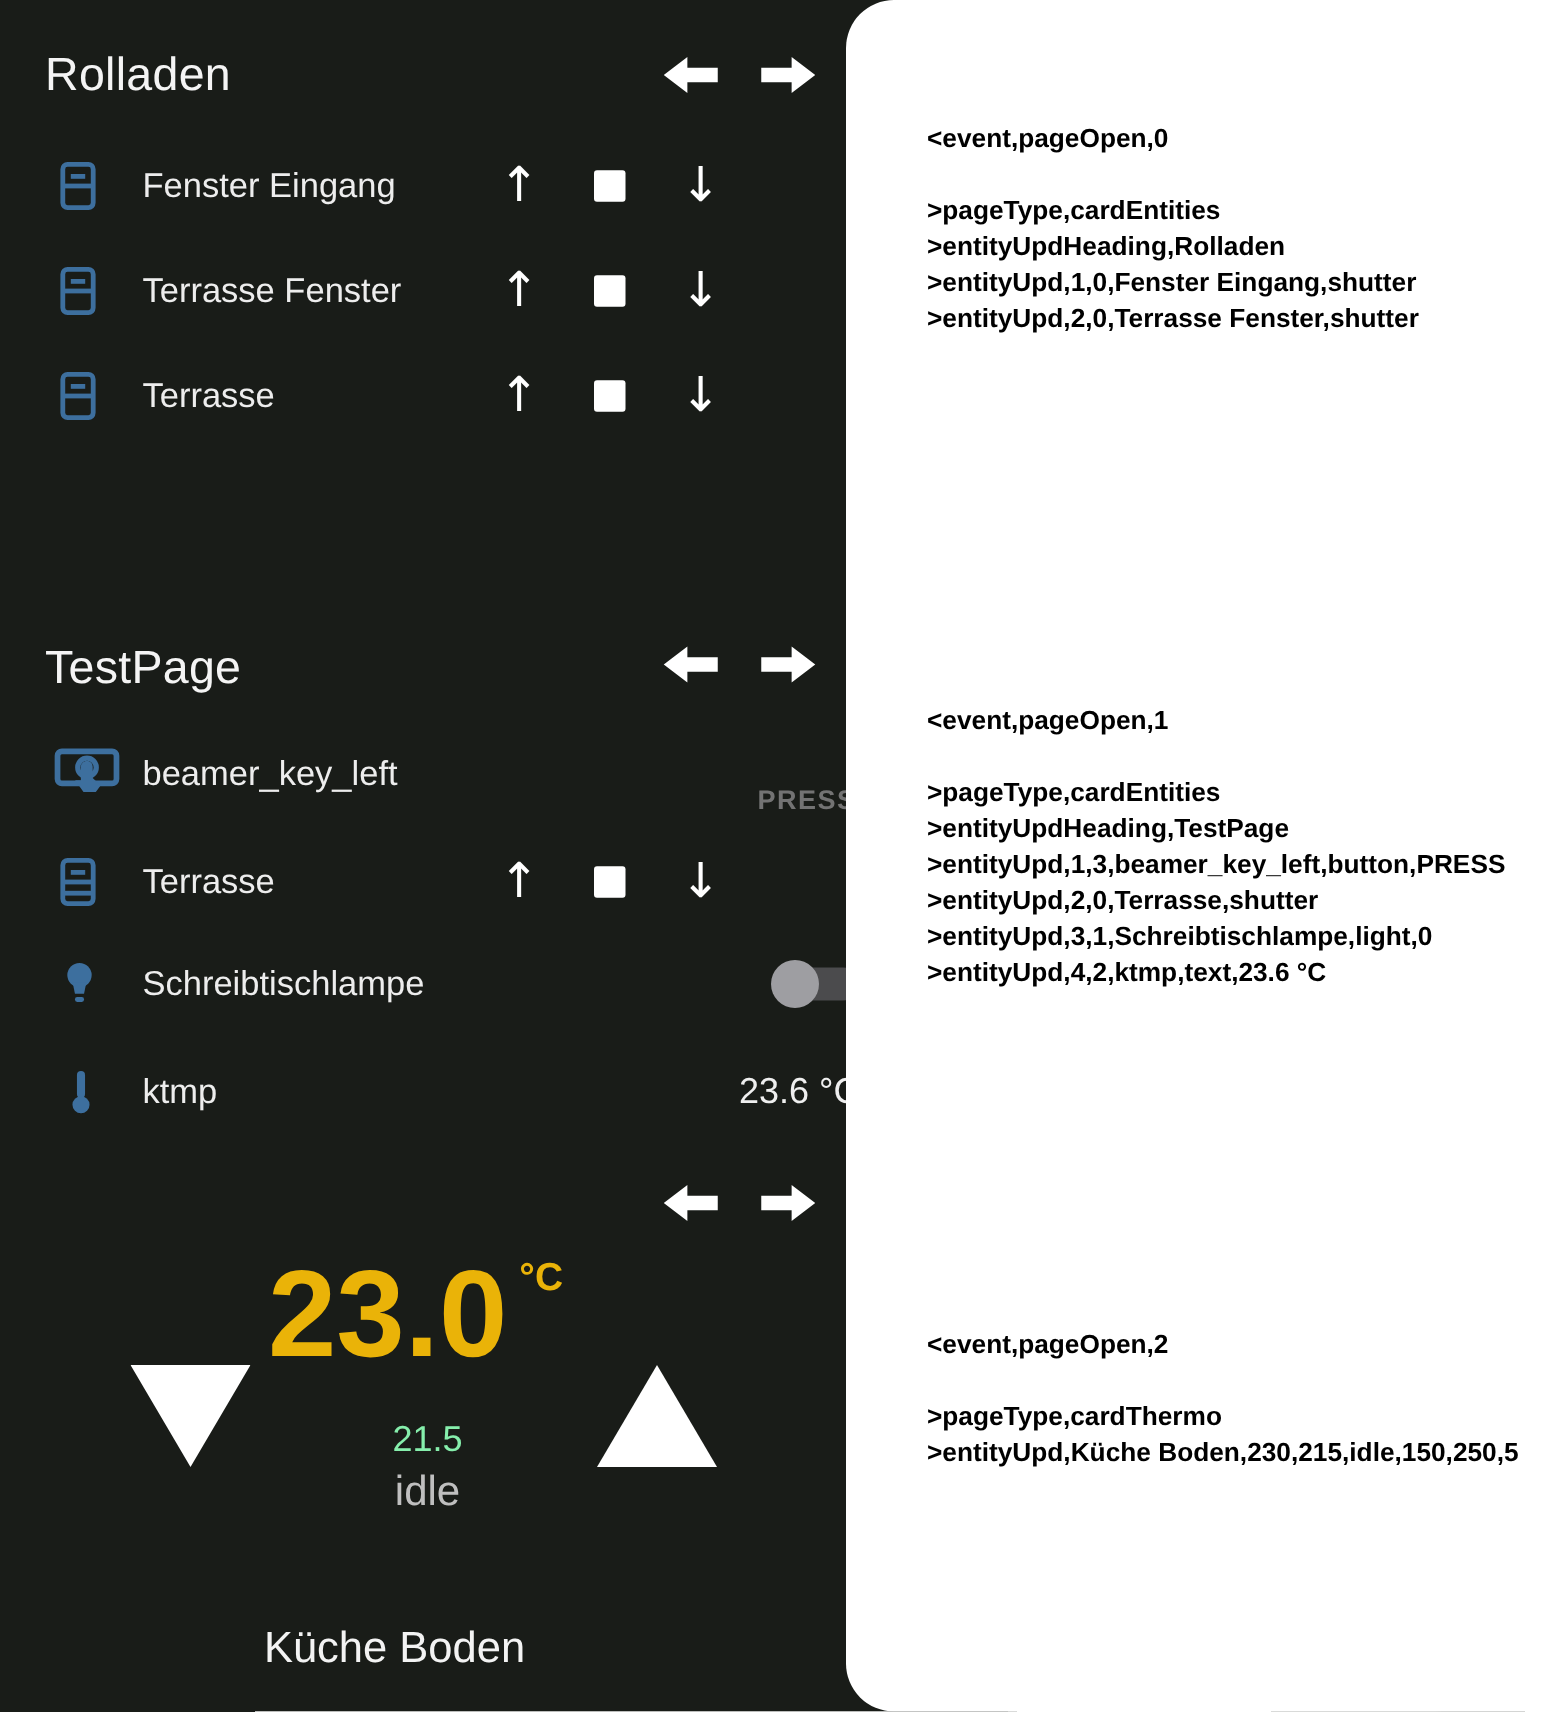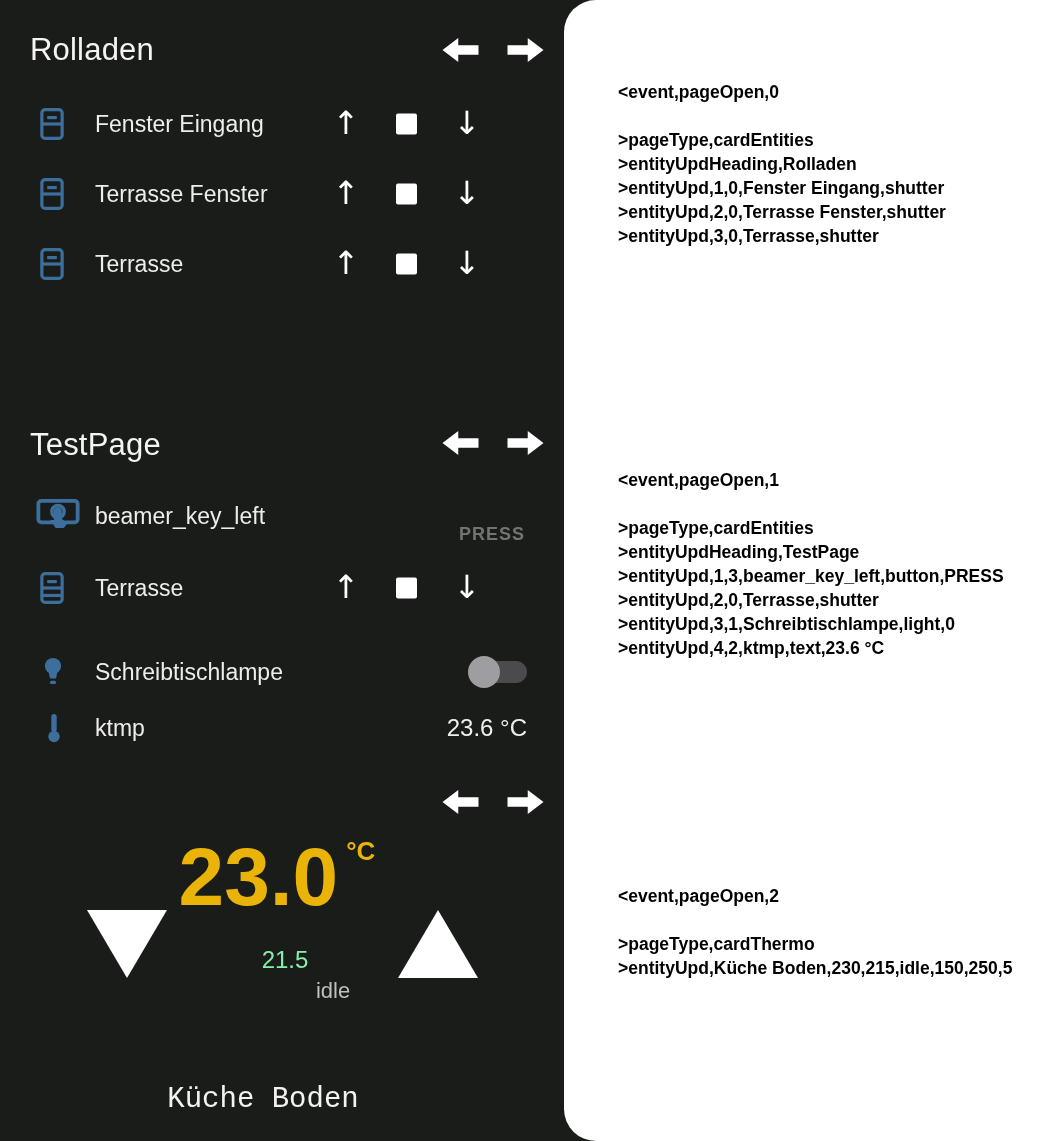--- a/index.html
+++ b/index.html
@@ -8,21 +8,21 @@
 
   
   .panel{position:absolute;left:0;top:0;width:672px;height:1141px;background:#191c18;}
 
   .card-title{position:absolute;left:30px;margin:0;font-size:31px;font-weight:400;
               color:#f4f4f4;line-height:38px;letter-spacing:.2px;}
   .nav{position:absolute;left:442px;display:flex;gap:28px;}
   .nav svg{display:block;}
   .nav path{fill:#ffffff;}
 
-  .row{position:absolute;left:0;width:564px;height:70px;}
+  .row{position:absolute;left:0;width:564px;height:70px;padding-left:46px;}
   .ent-icon{position:absolute;left:40px;top:50%;transform:translateY(-50%);}
   .ent-icon.tap{left:36px;}
   .ent-label{position:absolute;left:95px;top:50%;transform:translateY(-50%);
              font-size:23px;color:#ededed;white-space:nowrap;}
   .ctl{position:absolute;top:50%;color:#ffffff;font-size:32px;line-height:1;
        transform:translate(-50%,-54%);font-family:"DejaVu Sans",sans-serif;cursor:default;}
   .ctl-up{left:346px;}
   .ctl-down{left:467px;}
   .ctl-stop{position:absolute;left:396px;top:50%;transform:translateY(-50%);
             width:21px;height:21px;background:#ffffff;border-radius:2px;}
@@ -39,23 +39,23 @@
   
   .thermo-temp{position:absolute;left:277px;top:836px;transform:translateX(-50%);
                color:#eab308;font-weight:bold;font-size:82px;line-height:1;white-space:nowrap;}
   .thermo-temp .unit{display:inline-block;font-size:26px;font-weight:bold;
                      vertical-align:top;margin-left:8px;margin-top:2px;}
   .tri{position:absolute;}
   .tri polygon{fill:#ffffff;}
   .thermo-set{position:absolute;left:285px;top:946px;transform:translateX(-50%);
               font-size:24px;color:#86efac;}
   .thermo-state{position:absolute;left:285px;top:978px;transform:translateX(-50%);
-                font-size:22px;color:#bfbfbf;margin-left:48px;}
+                font-size:28px;color:#bfbfbf;}
   .thermo-title{position:absolute;left:263px;top:1083px;transform:translateX(-50%);
-                font-size:29px;color:#f3f3f3;white-space:nowrap;font-family:Liberation Mono, monospace;}
+                font-size:29px;color:#f3f3f3;white-space:nowrap;}
 
   
   .icon-stroke{stroke:#3d6f9e;fill:none;}
   .icon-fill{fill:#3d6f9e;}
 
   
   .log{position:absolute;left:564px;top:0;width:425px;height:1141px;background:#ffffff;border-radius:32px;}
   .log-block{position:absolute;left:54px;right:4px;color:#000000;font-weight:bold;
              font-size:17.5px;line-height:24px;white-space:nowrap;}
   .log-event{margin-bottom:24px;}
@@ -147,21 +147,21 @@
           <line x1="1.5" y1="15" x2="20.5" y2="15"></line>
           <line x1="1.5" y1="22" x2="20.5" y2="22"></line>
           </g>
         </svg>
       <span class="ent-label">Terrasse</span>
       <span class="ctl ctl-up">↑</span>
       <span class="ctl-stop"></span>
       <span class="ctl ctl-down">↓</span>
     </div>
 
-    <div class="row" style="top:637px">
+    <div class="row" style="top:621px">
       <svg class="ent-icon" width="26" height="34" viewBox="0 0 24 30">
         <g class="icon-fill">
           <circle cx="12" cy="9.5" r="7.5"></circle>
           <path d="M7.8 14 L16.2 14 L14.8 21 L9.2 21 Z"></path>
           <rect x="9.2" y="23" width="5.6" height="3" rx="1.4"></rect>
           </g>
         </svg>
       <span class="ent-label">Schreibtischlampe</span>
       <div class="toggle">
         <div class="knob"></div>
@@ -203,21 +203,20 @@
   </div>
 
   <div class="log">
 
     <div class="log-block" style="top:80px">
       <div class="log-event">&lt;event,pageOpen,0</div>
       <div class="log-line">&gt;pageType,cardEntities</div>
       <div class="log-line">&gt;entityUpdHeading,Rolladen</div>
       <div class="log-line">&gt;entityUpd,1,0,Fenster Eingang,shutter</div>
       <div class="log-line">&gt;entityUpd,2,0,Terrasse Fenster,shutter</div>
-      <div class="log-line">&gt;entityUpd,3,0,Terrasse,shutter</div>
     </div>
 
     <div class="log-block" style="top:468px">
       <div class="log-event">&lt;event,pageOpen,1</div>
       <div class="log-line">&gt;pageType,cardEntities</div>
       <div class="log-line">&gt;entityUpdHeading,TestPage</div>
       <div class="log-line">&gt;entityUpd,1,3,beamer_key_left,button,PRESS</div>
       <div class="log-line">&gt;entityUpd,2,0,Terrasse,shutter</div>
       <div class="log-line">&gt;entityUpd,3,1,Schreibtischlampe,light,0</div>
       <div class="log-line">&gt;entityUpd,4,2,ktmp,text,23.6 °C</div>

